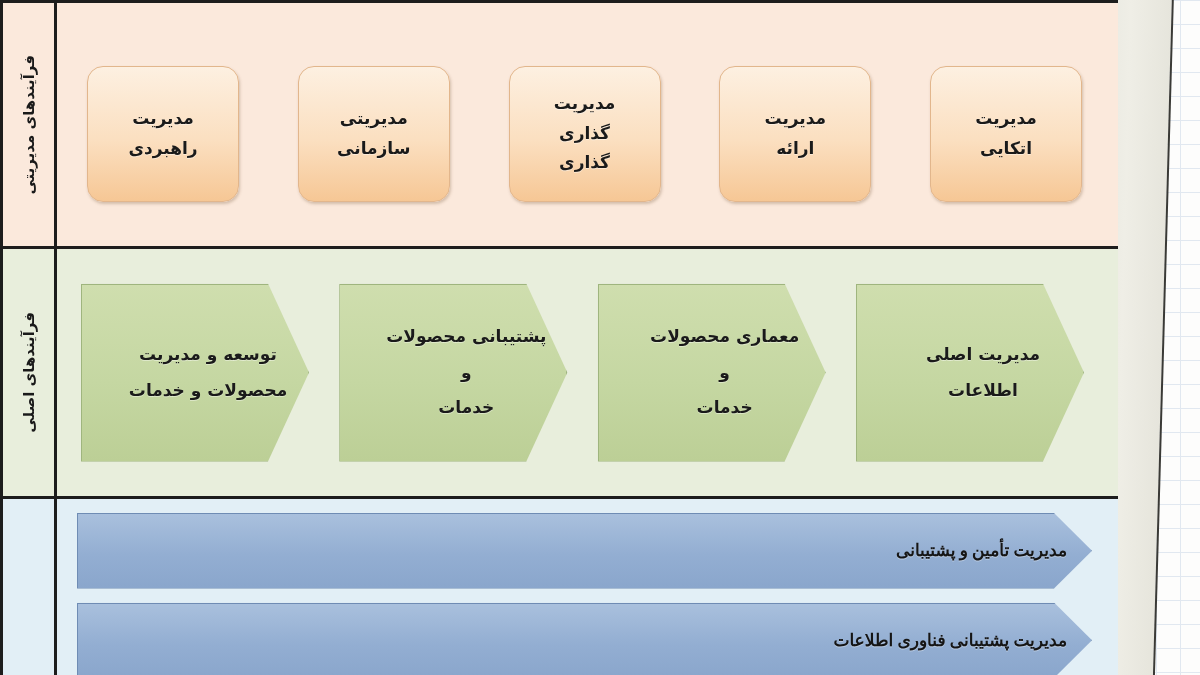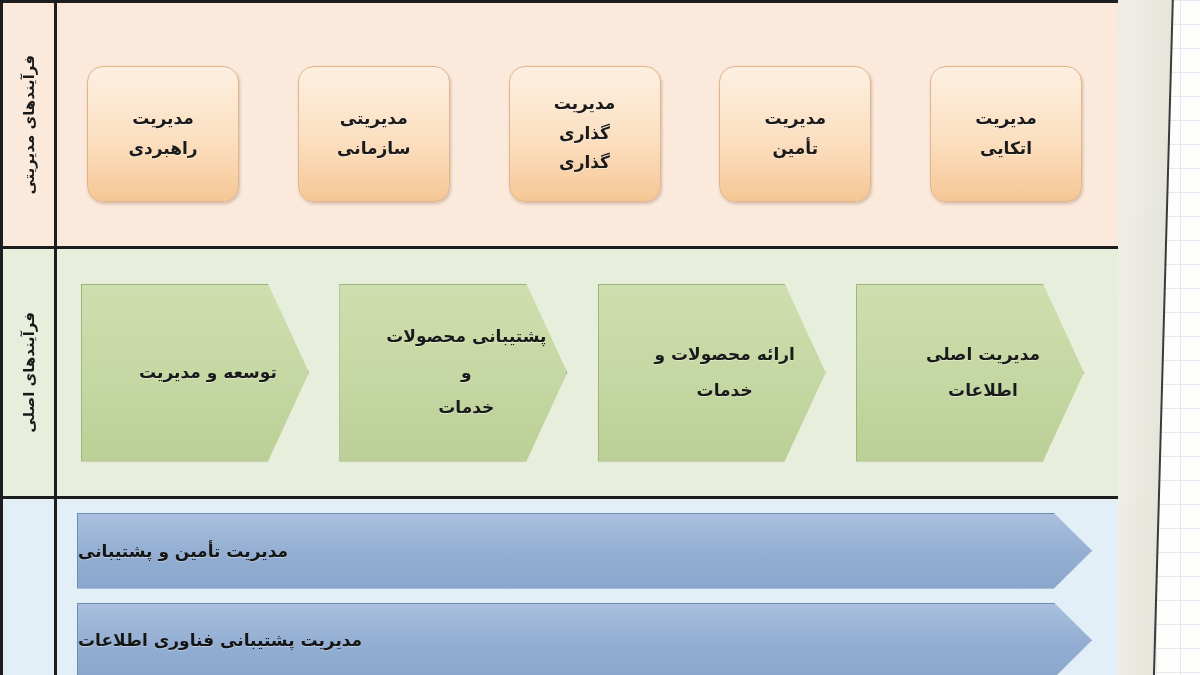--- a/index.html
+++ b/index.html
@@ -188,24 +188,25 @@
     gap: 14px;
   }
   .chevron-blue {
     position: relative;
     height: 90px;
     background: linear-gradient(to bottom, #a9c0dd 0%, #93aed2 55%, #8aa6cc 100%);
     border: 1px solid #6f8cb4;
     clip-path: polygon(0 0, calc(100% - 38px) 0, 100% 50%, calc(100% - 38px) 100%, 0 100%);
     display: flex;
     align-items: center;
-    justify-content: flex-end;
+    justify-content: flex-start;
     direction: rtl;
     box-sizing: border-box;
     filter: drop-shadow(2px 2px 2px rgba(90,105,130,.35));
+    font-family: Liberation Serif, serif;
   }
   .chevron-blue .line {
     font-size: 17px;
     font-weight: bold;
     color: #151515;
     padding-right: 24px;
     text-shadow: 0 1px 0 rgba(255,255,255,.35);
   }
 </style>
 </head>
@@ -236,21 +237,21 @@
           </div>
 
           <div class="mgmt-box">
             <div class="line">مدیریت</div>
             <div class="line">گذاری</div>
             <div class="line">گذاری</div>
           </div>
 
           <div class="mgmt-box">
             <div class="line">مدیریت</div>
-            <div class="line">تأمین</div>
+            <div class="line">ارائه</div>
           </div>
 
           <div class="mgmt-box">
             <div class="line">مدیریت</div>
             <div class="line">اتکایی</div>
           </div>
 
         </div>
       </div>
     </div>
@@ -258,33 +259,34 @@
     <div class="band band-core">
       <div class="band-label">
         <span>فرآیندهای اصلی</span>
       </div>
       <div class="band-body">
         <div class="core-row">
 
           <div class="chevron-green">
             <div class="txt">
               <div class="line">توسعه و مدیریت</div>
+              <div class="line">محصولات و خدمات</div>
             </div>
           </div>
 
           <div class="chevron-green">
             <div class="txt">
               <div class="line">پشتیبانی محصولات و</div>
               <div class="line">خدمات</div>
             </div>
           </div>
 
           <div class="chevron-green">
             <div class="txt">
-              <div class="line">ارائه محصولات و</div>
+              <div class="line">معماری محصولات و</div>
               <div class="line">خدمات</div>
             </div>
           </div>
 
           <div class="chevron-green">
             <div class="txt">
               <div class="line">مدیریت اصلی</div>
               <div class="line">اطلاعات</div>
             </div>
           </div>

